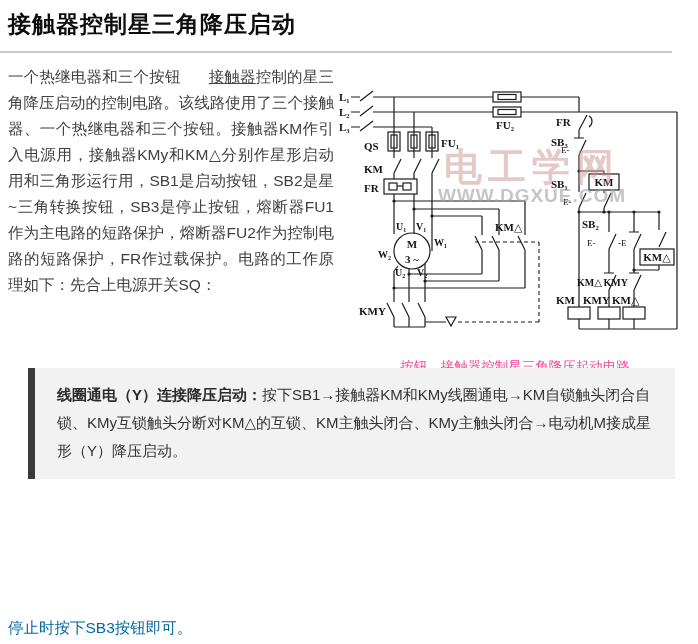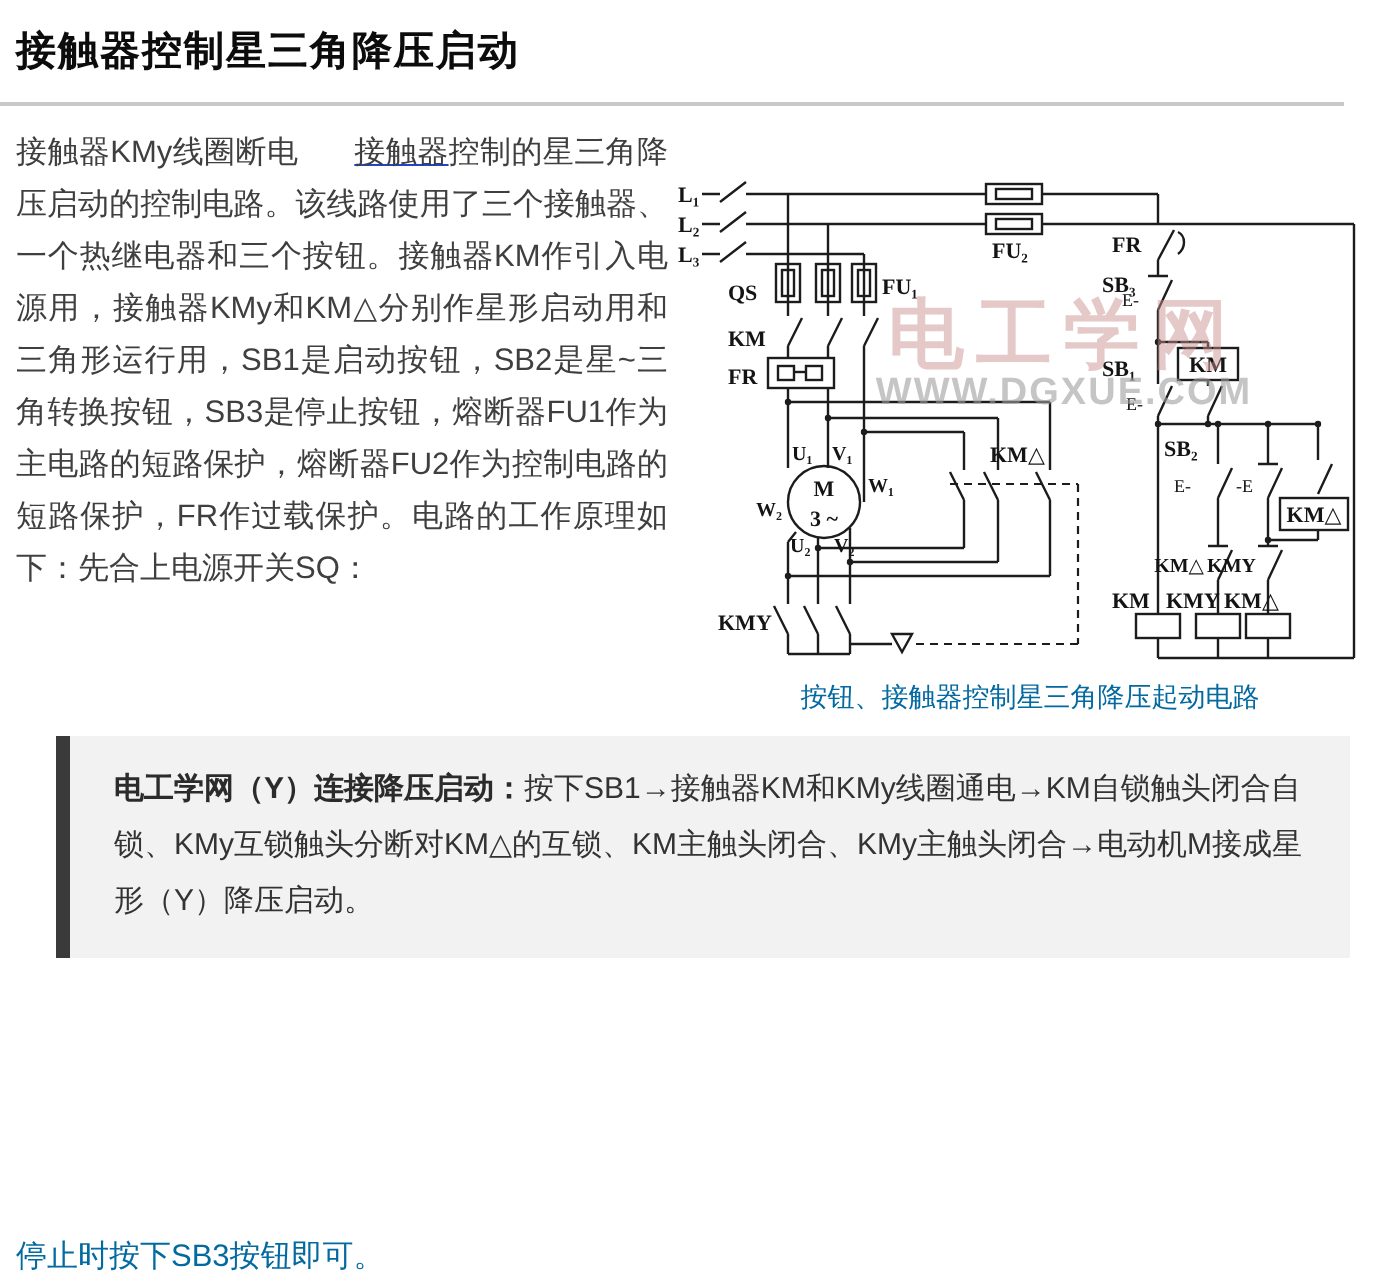--- a/index.html
+++ b/index.html
@@ -1,26 +1,26 @@
 <!DOCTYPE html>
 <html><head>
 <meta charset="utf-8">
 <style>
   html,body{margin:0;padding:0;background:#fff;}
   .page{position:relative;width:698px;height:644px;background:#fff;overflow:hidden;
         font-family:"Liberation Sans","DejaVu Sans",sans-serif;color:#404040;}
-  .title{position:absolute;left:8px;top:12px;margin:0;font-size:20px;line-height:28px;
-         font-weight:bold;color:#0c0c0c;letter-spacing:1px;}
+  .title{position:absolute;left:8px;top:12px;margin:0;font-size:23px;line-height:28px;
+         font-weight:bold;color:#0c0c0c;letter-spacing:1px;font-family:Liberation Mono, monospace;}
   .divider{position:absolute;left:0;top:51px;width:672px;height:2px;background:#c9c9c9;}
   .intro{position:absolute;left:8px;top:64px;width:326px;margin:0;font-size:15.5px;
          line-height:26px;color:#3f3f3f;text-align:justify;}
   .term-link{color:#3f3f3f;text-decoration:underline;text-decoration-color:#2244cc;cursor:pointer;margin-left:28px;}
   .diagram{position:absolute;left:337px;top:74px;width:353px;height:262px;}
-  .caption{position:absolute;left:345px;top:340px;width:340px;text-align:center;
-           font-size:13.5px;color:#0369a1;}
+  .caption{position:absolute;left:345px;top:358px;width:340px;text-align:center;
+           font-size:13.5px;color:#ec4899;}
   blockquote.notes{position:absolute;left:28px;top:368px;width:647px;margin:0;box-sizing:border-box;
          background:#f2f2f2;border-left:7px solid #3a3a3a;padding:13px 18px 14px 22px;}
   blockquote.notes p{margin:0 0 18px 0;font-size:15px;line-height:28px;color:#333;}
   blockquote.notes p:last-child{margin-bottom:0;}
   blockquote.notes b{color:#2b2b2b;}
   .footer-note{position:absolute;left:8px;top:618px;margin:0;font-size:15.5px;color:#0369a1;}
   
   .w{stroke:#1c1c1c;stroke-width:1.2;fill:none;}
   .wb{stroke:#1c1c1c;stroke-width:1.2;fill:#fff;}
   .dash{stroke:#1c1c1c;stroke-width:1.1;fill:none;stroke-dasharray:4,3;}
@@ -34,21 +34,21 @@
        fill:#9f9f9f;opacity:.6;letter-spacing:1px;}
 </style>
 </head>
 <body>
 
 <div class="page">
 
   <h1 class="title">接触器控制星三角降压启动</h1>
   <div class="divider"></div>
 
-  <p class="intro"><span>接触器KMy线圈断电</span><a href="#" class="term-link">接触器</a><span>控制的星三角降压启动的控制电路。该线路使用了三个接触器、一个热继电器和三个按钮。接触器KM作引入电源用，接触器KMy和KM△分别作星形启动用和三角形运行用，SB1是启动按钮，SB2是星~三角转换按钮，SB3是停止按钮，熔断器FU1作为主电路的短路保护，熔断器FU2作为控制电路的短路保护，FR作过载保护。电路的工作原理如下：先合上电源开关SQ：</span></p>
+  <p class="intro"><span>一个热继电器和三个按钮</span><a href="#" class="term-link">接触器</a><span>控制的星三角降压启动的控制电路。该线路使用了三个接触器、一个热继电器和三个按钮。接触器KM作引入电源用，接触器KMy和KM△分别作星形启动用和三角形运行用，SB1是启动按钮，SB2是星~三角转换按钮，SB3是停止按钮，熔断器FU1作为主电路的短路保护，熔断器FU2作为控制电路的短路保护，FR作过载保护。电路的工作原理如下：先合上电源开关SQ：</span></p>
 
   <div class="diagram">
     <svg width="353" height="262" viewBox="0 0 353 262">
 
       <path class="w" d="
         M14,23 h9 M23,27 L36,17 M36,23 H242
         M14,38 h9 M23,42 L36,32 M36,38 H340
         M14,53 h9 M23,57 L36,47 M36,53 H95
         M57,23 V84 M77,38 V84 M95,53 V84
         M57,99 L64,85 M77,99 L84,85 M95,99 L102,85
@@ -168,18 +168,18 @@
       <text class="lbl" x="275" y="230">KM△</text>
 
       <text class="wm1" x="195" y="106" text-anchor="middle">电工学网</text>
       <text class="wm2" x="195" y="128" text-anchor="middle">WWW.DGXUE.COM</text>
     </svg>
   </div>
 
   <div class="caption">按钮、接触器控制星三角降压起动电路</div>
 
   <blockquote class="notes">
-    <p><b>电工学网（Y）连接降压启动：</b><span>按下SB1→接触器KM和KMy线圈通电→KM自锁触头闭合自锁、KMy互锁触头分断对KM△的互锁、KM主触头闭合、KMy主触头闭合→电动机M接成星形（Y）降压启动。</span></p>
+    <p><b>线圈通电（Y）连接降压启动：</b><span>按下SB1→接触器KM和KMy线圈通电→KM自锁触头闭合自锁、KMy互锁触头分断对KM△的互锁、KM主触头闭合、KMy主触头闭合→电动机M接成星形（Y）降压启动。</span></p>
   </blockquote>
 
   <p class="footer-note">停止时按下SB3按钮即可。</p>
 
 </div>
 
 </body></html>

